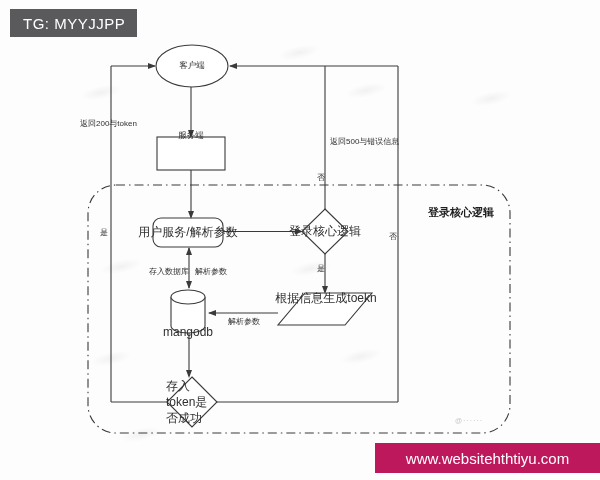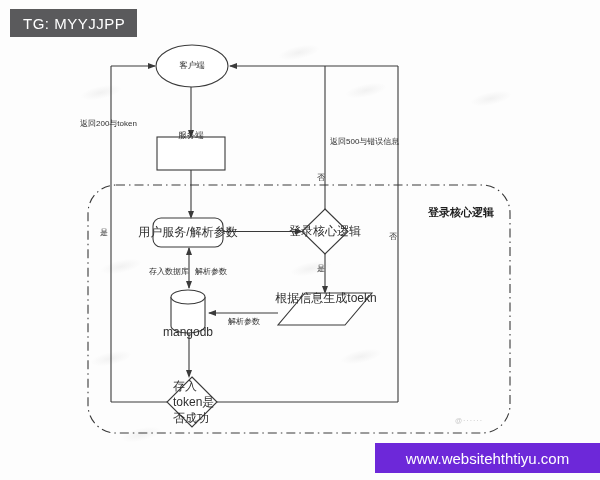--- a/index.html
+++ b/index.html
@@ -5,21 +5,21 @@
   html,body{margin:0;padding:0;background:#fff;}
   #stage{
     position:relative;width:600px;height:480px;background:#fdfdfd;overflow:hidden;
     font-family:"Liberation Sans","DejaVu Sans",sans-serif;color:#2f2f2f;
   }
   .lbl{position:absolute;white-space:nowrap;font-size:8px;color:#2f2f2f;
        transform:translate(-50%,-50%);}
   .lbl.left{transform:translate(0,-50%);}
   .node-label{font-size:8.5px;}
   .small{font-size:12px;}
-  .wrap{white-space:normal;line-height:1.35;margin-left:7px;}
+  .wrap{white-space:normal;line-height:1.35;}
   #tg-badge{
     position:absolute;left:10px;top:9px;width:127px;height:28px;
     display:flex;align-items:center;padding-left:13px;box-sizing:border-box;
     color:#fff;font-size:15px;letter-spacing:.5px;
   }
   #footer-bar{
     position:absolute;left:375px;top:443px;width:225px;height:30px;
     display:flex;align-items:center;justify-content:center;
     color:#fff;font-size:15px;
   }
@@ -107,14 +107,14 @@
   <div class="lbl" style="left:244px;top:321px">解析参数</div>
   <div class="lbl" style="left:104px;top:232px">是</div>
   <div class="lbl" style="left:321px;top:268px">是</div>
   <div class="lbl" style="left:321px;top:177px">否</div>
   <div class="lbl" style="left:393px;top:236px">否</div>
 
   <div id="box-title">登录核心逻辑</div>
   <div id="corner-watermark">@······</div>
 
   <div id="tg-badge" style="background: rgb(90, 90, 92);">TG: MYYJJPP</div>
-  <div id="footer-bar" style="background: #6d28d9;">www.websitehthtiyu.com</div>
+  <div id="footer-bar" style="background: #be185d;">www.websitehthtiyu.com</div>
 </div>
 
 </body></html>

